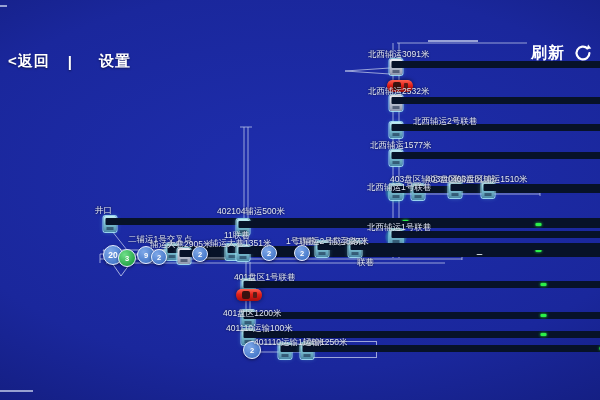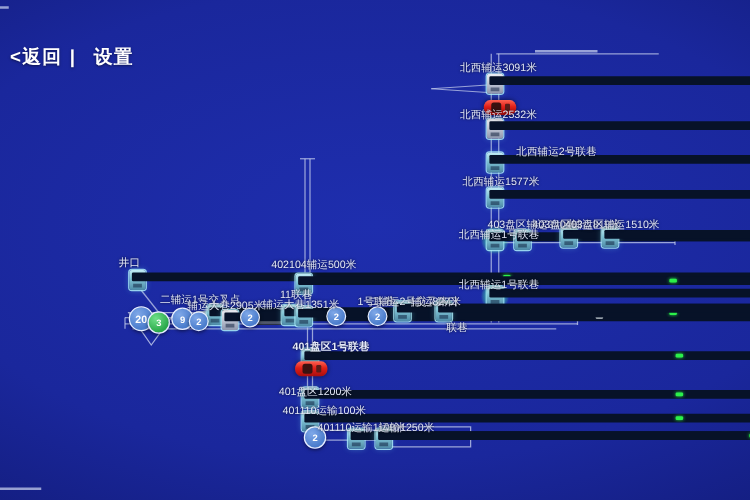--- a/index.html
+++ b/index.html
@@ -1,19 +1,19 @@
 <!DOCTYPE html>
 <html><head>
 <meta charset="utf-8">
 <style>
   html,body{margin:0;padding:0;}
   .screen{position:relative;width:600px;height:400px;overflow:hidden;
     background:radial-gradient(120% 95% at 50% 45%, #1e2eae 0%, #1a279c 50%, #0d1463 100%);
     font-family:"Liberation Sans","DejaVu Sans",sans-serif;}
-  .header{position:absolute;left:8px;top:36px;display:flex;align-items:center;gap:6px;
+  .header{position:absolute;left:8px;top:52px;display:flex;align-items:center;gap:18px;
     color:#fff;font-size:15px;font-weight:bold;letter-spacing:1px;text-shadow:0 1px 2px rgba(0,0,0,.5);}
   .header .settings{margin-left:8px;cursor:pointer;}
   .header .back{cursor:pointer;}
   .refresh-wrap{position:absolute;right:6px;top:42px;display:flex;align-items:center;gap:7px;
     color:#fff;font-size:16px;font-weight:bold;letter-spacing:1px;cursor:pointer;}
   #map{position:absolute;inset:0;}
   #map-lines{position:absolute;inset:0;pointer-events:none;}
   .mlabel{position:absolute;color:#e3e8f7;font-size:8.5px;line-height:9px;white-space:nowrap;
     text-shadow:0 0 2px rgba(0,0,0,.85);}
   .station{position:absolute;width:13px;height:16px;border-radius:2px;transform:translate(-50%,-50%);
@@ -220,27 +220,34 @@
       <div class="mlabel" style="left: 367px; top: 183px;">北西辅运1号联巷</div>
       <div class="mlabel" style="left: 367px; top: 223px;">北西辅运1号联巷</div>
       <div class="mlabel" style="left: 128px; top: 235px;">二辅运1号交叉点</div>
       <div class="mlabel" style="left: 150px; top: 240px;">辅运大巷2905米</div>
       <div class="mlabel" style="left: 224px; top: 231px;">11联巷</div>
       <div class="mlabel" style="left: 210px; top: 239px;">辅运大巷1351米</div>
       <div class="mlabel" style="left: 252px; top: 237px; padding-left: 34px;">1号联巷</div>
       <div class="mlabel" style="left: 294px; top: 237px;">二辅运2号交叉路口</div>
       <div class="mlabel" style="left: 329px; top: 237px;">辅运827米</div>
       <div class="mlabel" style="left: 357px; top: 242px; margin-top: 16px;">联巷</div>
-      <div class="mlabel" style="left: 234px; top: 273px; font-weight: bold;">401盘区1号联巷</div>
+      <div class="mlabel" style="left: 234px; top: 273px;">401盘区1号联巷</div>
       <div class="mlabel" style="left: 223px; top: 309px;">401盘区1200米</div>
       <div class="mlabel" style="left: 226px; top: 324px;">401110运输100米</div>
       <div class="mlabel" style="left: 254px; top: 338px;">401110运输1100米</div>
       <div class="mlabel" style="left: 303px; top: 338px;">运输1250米</div>
     </div>
 
   <div class="header">
     <span class="back">&lt;返回</span>
     <span>|</span>
     <span class="settings">设置</span>
   </div>
 
+  <div class="refresh-wrap">
+    <span>刷新</span>
+    <svg width="22" height="22" viewBox="0 0 24 24">
+      <path d="M19 12a7 7 0 1 1-2.1-5" fill="none" stroke="#ffffff" stroke-width="2.4" stroke-linecap="round"></path>
+      <path d="M15.6 8.0 L21.0 7.0 L17.6 2.8 Z" fill="#ffffff"></path>
+    </svg>
+  </div>
 
 </div>
 
 </body></html>

